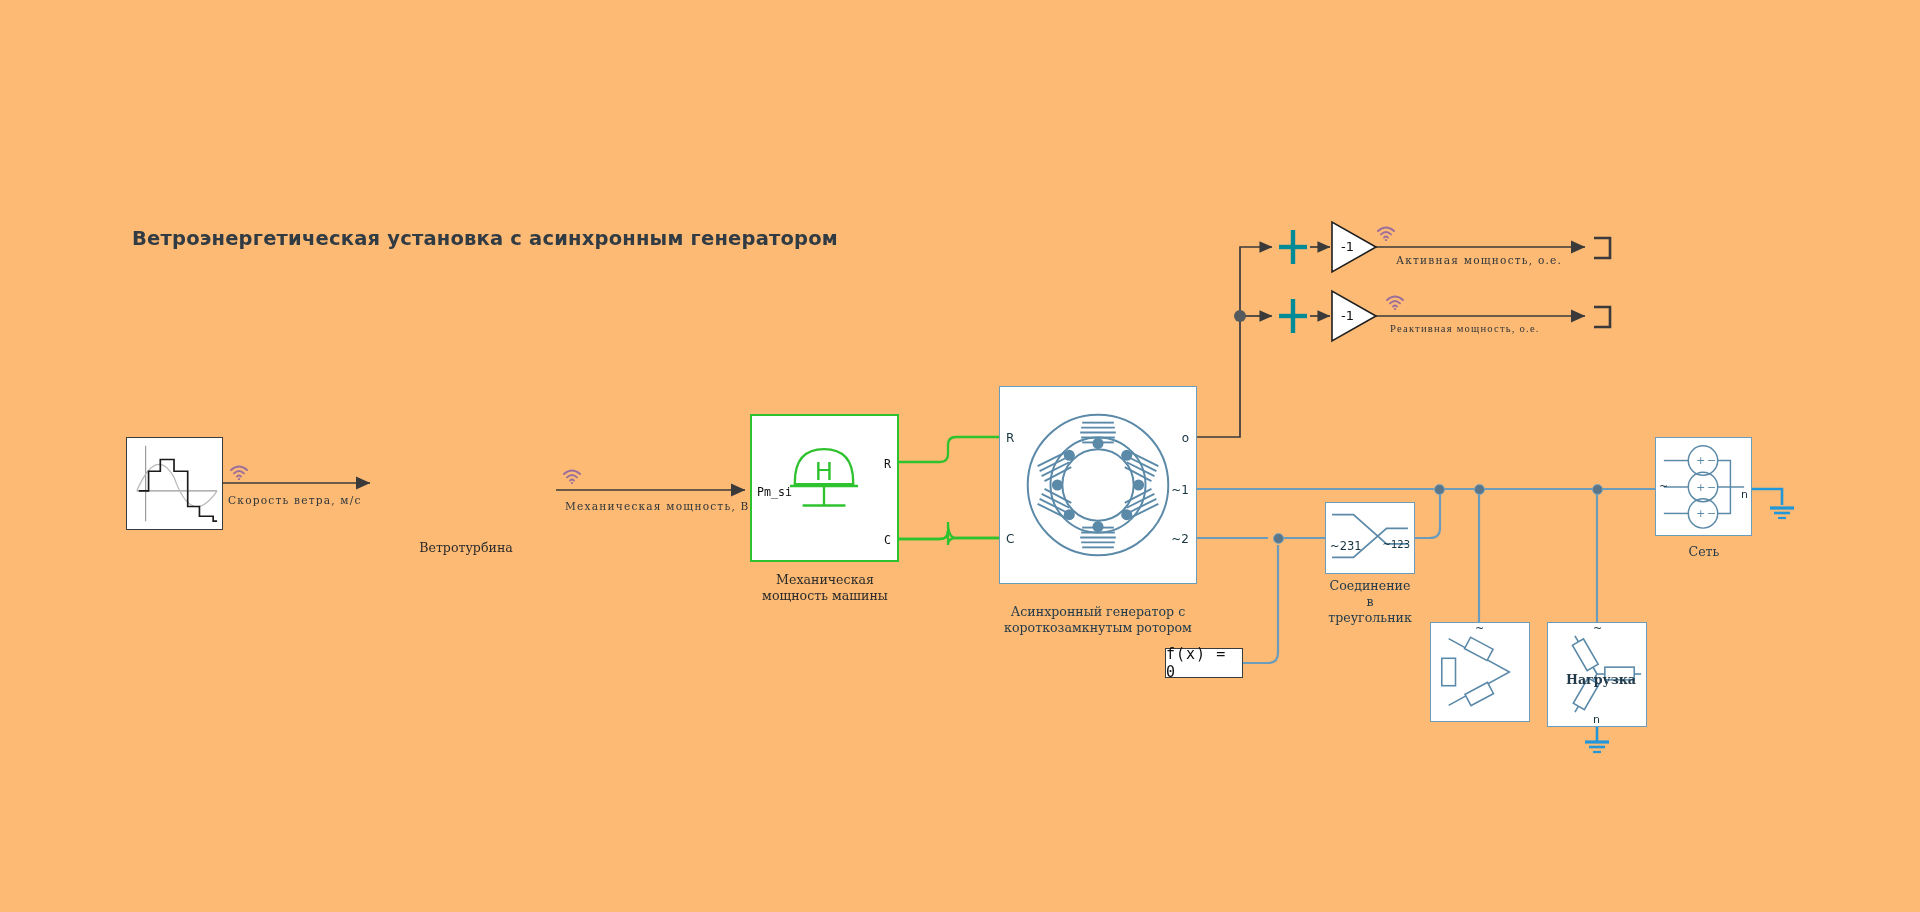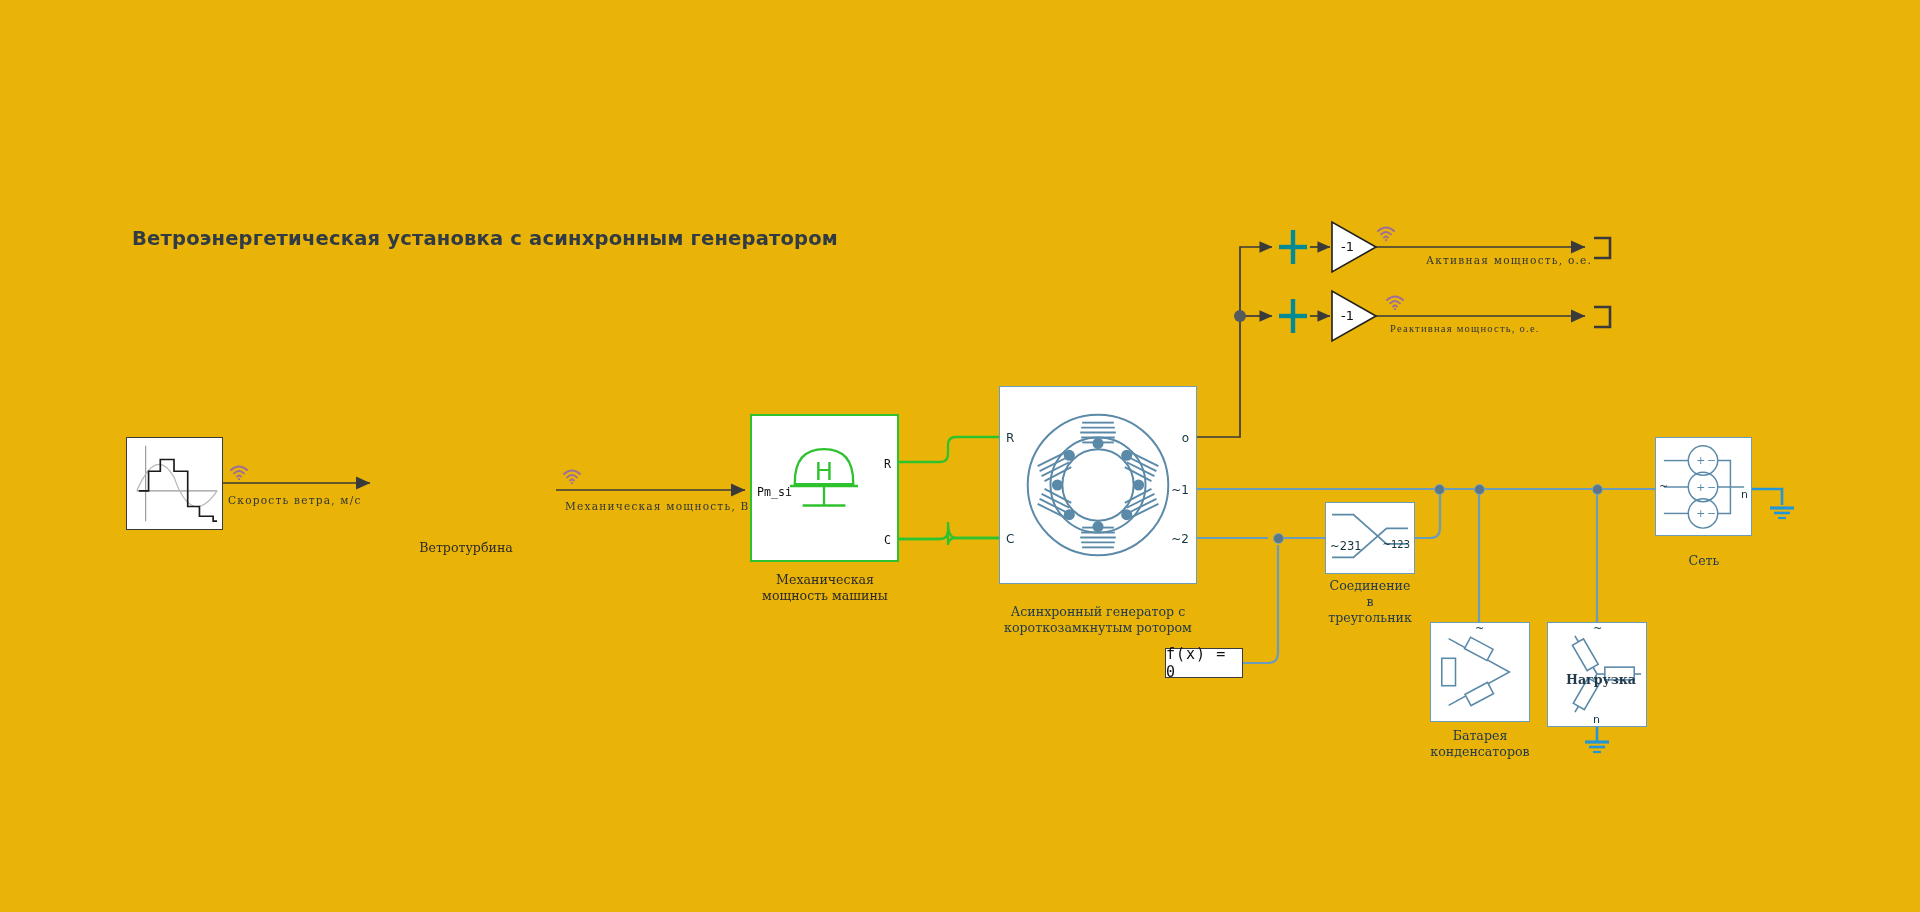--- a/index.html
+++ b/index.html
@@ -6,21 +6,21 @@
   html, body {
     margin: 0; padding: 0;
     background: #000000;
     width: 1920px; height: 912px;
     overflow: hidden;
     font-family: "DejaVu Sans", sans-serif;
   }
   #canvas {
     position: relative;
     width: 1920px; height: 912px;
-    background: #eab308;
+    background: #fdba74;
     padding-left: 36px;
   }
 
   
   .diagram-title {
     position: absolute;
     left: 132px; top: 227px;
     font-family: "DejaVu Sans", sans-serif;
     font-size: 19.5px;
     font-weight: 700;
@@ -331,21 +331,21 @@
     </svg>
   </div>
   <div class="wifi" style="left:1385px; top:294px;">
     <svg viewBox="0 0 20 16" width="20" height="16">
       <path d="M2,6 Q10,-1 18,6" stroke="#9b6f9b" stroke-width="1.9" fill="none" stroke-linecap="round"></path>
       <path d="M5,9.4 Q10,4.8 15,9.4" stroke="#9b6f9b" stroke-width="1.9" fill="none" stroke-linecap="round"></path>
       <path d="M8,12.6 Q10,10.6 12,12.6" stroke="#9b6f9b" stroke-width="1.9" fill="none" stroke-linecap="round"></path>
       <circle cx="10" cy="15" r="1.1" fill="#9b6f9b"></circle>
     </svg>
   </div>
-  <div class="sig-label" style="left:1426px; top:254px;text-align:right;">Активная мощность, о.е.</div>
+  <div class="sig-label" style="left:1396px; top:254px;text-align:right;">Активная мощность, о.е.</div>
   <div class="sig-label" style="left:1390px; top:323px;font-family:Liberation Serif, serif;">Реактивная мощность, о.е.</div>
 
   <div class="fx" style="left:1165px; top:648px; width:78px; height:30px;">f(x) = 0</div>
 
   <div class="blk blk-teal" style="left:1325px; top:502px; width:90px; height:72px;">
     <svg width="100%" height="100%" viewBox="0 0 90 72">
       <g stroke="#5b89a8" stroke-width="1.8" fill="none">
         <path d="M6,12 L28,12 L62,42 L84,42"></path>
         <path d="M6,56 L28,56 L62,26 L84,26"></path>
         <path d="M6,34 L26,34 L64,34 L84,34" stroke-opacity="0"></path>
@@ -362,22 +362,20 @@
     <svg width="100%" height="100%" viewBox="0 0 100 100">
       <g stroke="#5b89a8" stroke-width="1.6" fill="none">
         <path d="M18,16 L80,50 L18,84"></path>
         <rect x="11" y="36" width="14" height="28" fill="#ffffff"></rect>
         <rect x="36" y="20" width="26" height="13" fill="#ffffff" transform="rotate(28 49 26)"></rect>
         <rect x="36" y="66" width="26" height="13" fill="#ffffff" transform="rotate(-28 49 72)"></rect>
       </g>
     </svg>
     <div class="port port-blue" style="left:44px; top:-1px; font-size:11px;">~</div>
   </div>
-  <div class="cap cap-blue" style="left:1360px; top:728px; width:240px;">Батарея
-конденсаторов</div>
 
   <div class="blk blk-teal" style="left:1547px; top:622px; width:100px; height:105px;">
     <svg width="100%" height="100%" viewBox="0 0 100 105">
       <g stroke="#5b89a8" stroke-width="1.6" fill="none">
 
         <path d="M50,52 L78,52"></path>
         <rect x="58" y="45" width="30" height="13" fill="#ffffff"></rect>
         <path d="M88,52 L95,52"></path>
 
         <g transform="rotate(-120 50 52)">
@@ -415,15 +413,15 @@
           <text x="52" y="27">−</text>
         <text x="41" y="54">+</text>
           <text x="52" y="54">−</text>
         <text x="41" y="81">+</text>
           <text x="52" y="81">−</text>
       </g>
     </svg>
     <div class="port port-blue" style="left:3px; top:42px; font-size:11px;">~</div>
     <div class="port port-blue" style="right:3px; top:50px; font-size:11px;">n</div>
   </div>
-  <div class="cap cap-blue" style="left:1584px; top:544px;margin-top:9px;">Сеть</div>
+  <div class="cap cap-blue" style="left:1584px; top:544px;">Сеть</div>
 
 </div>
 
 </body></html>

